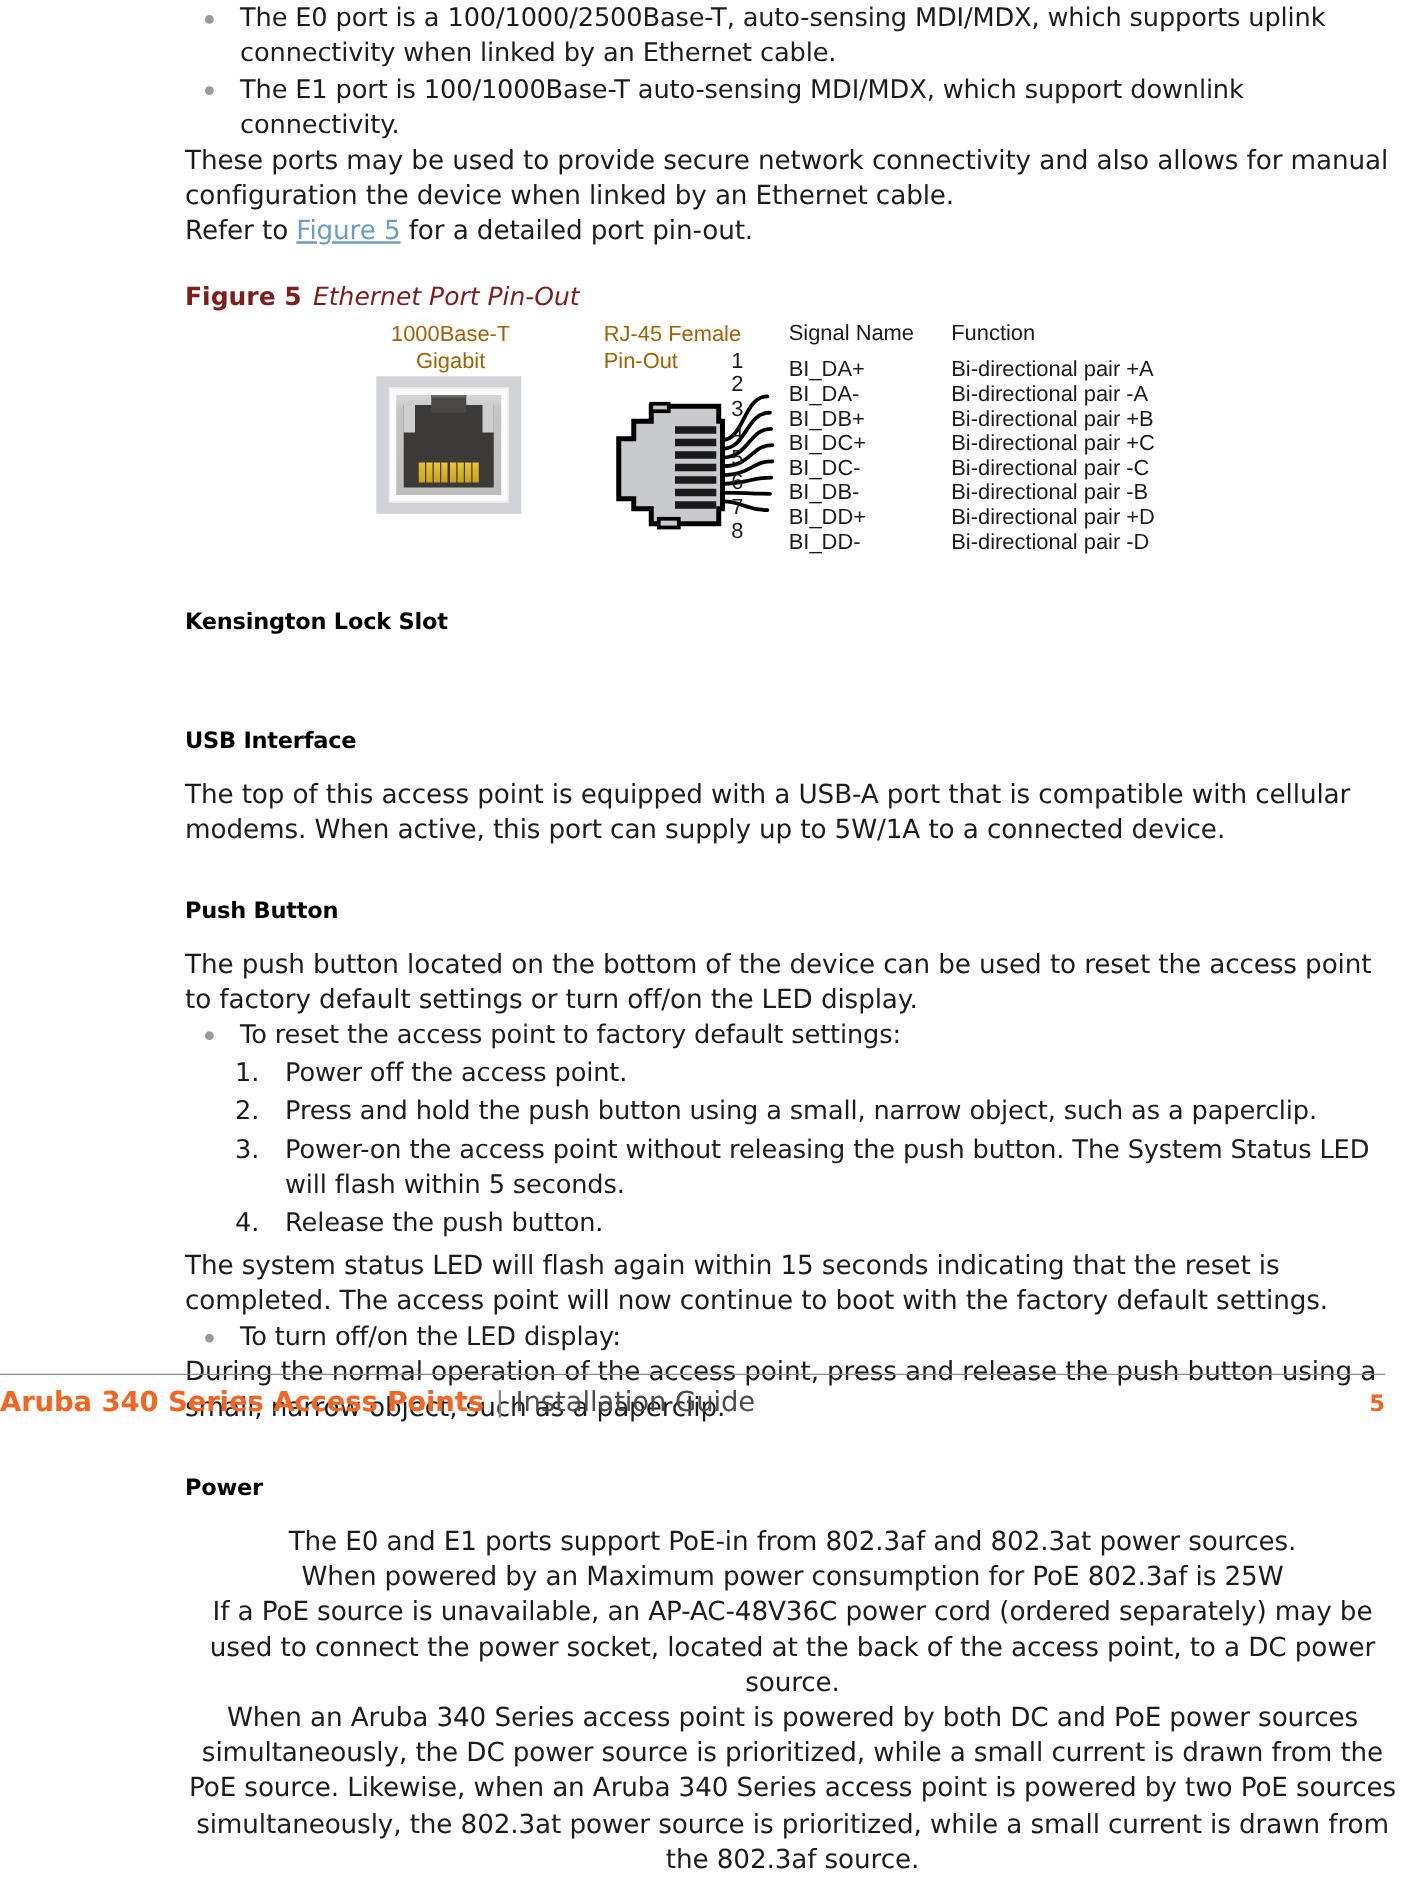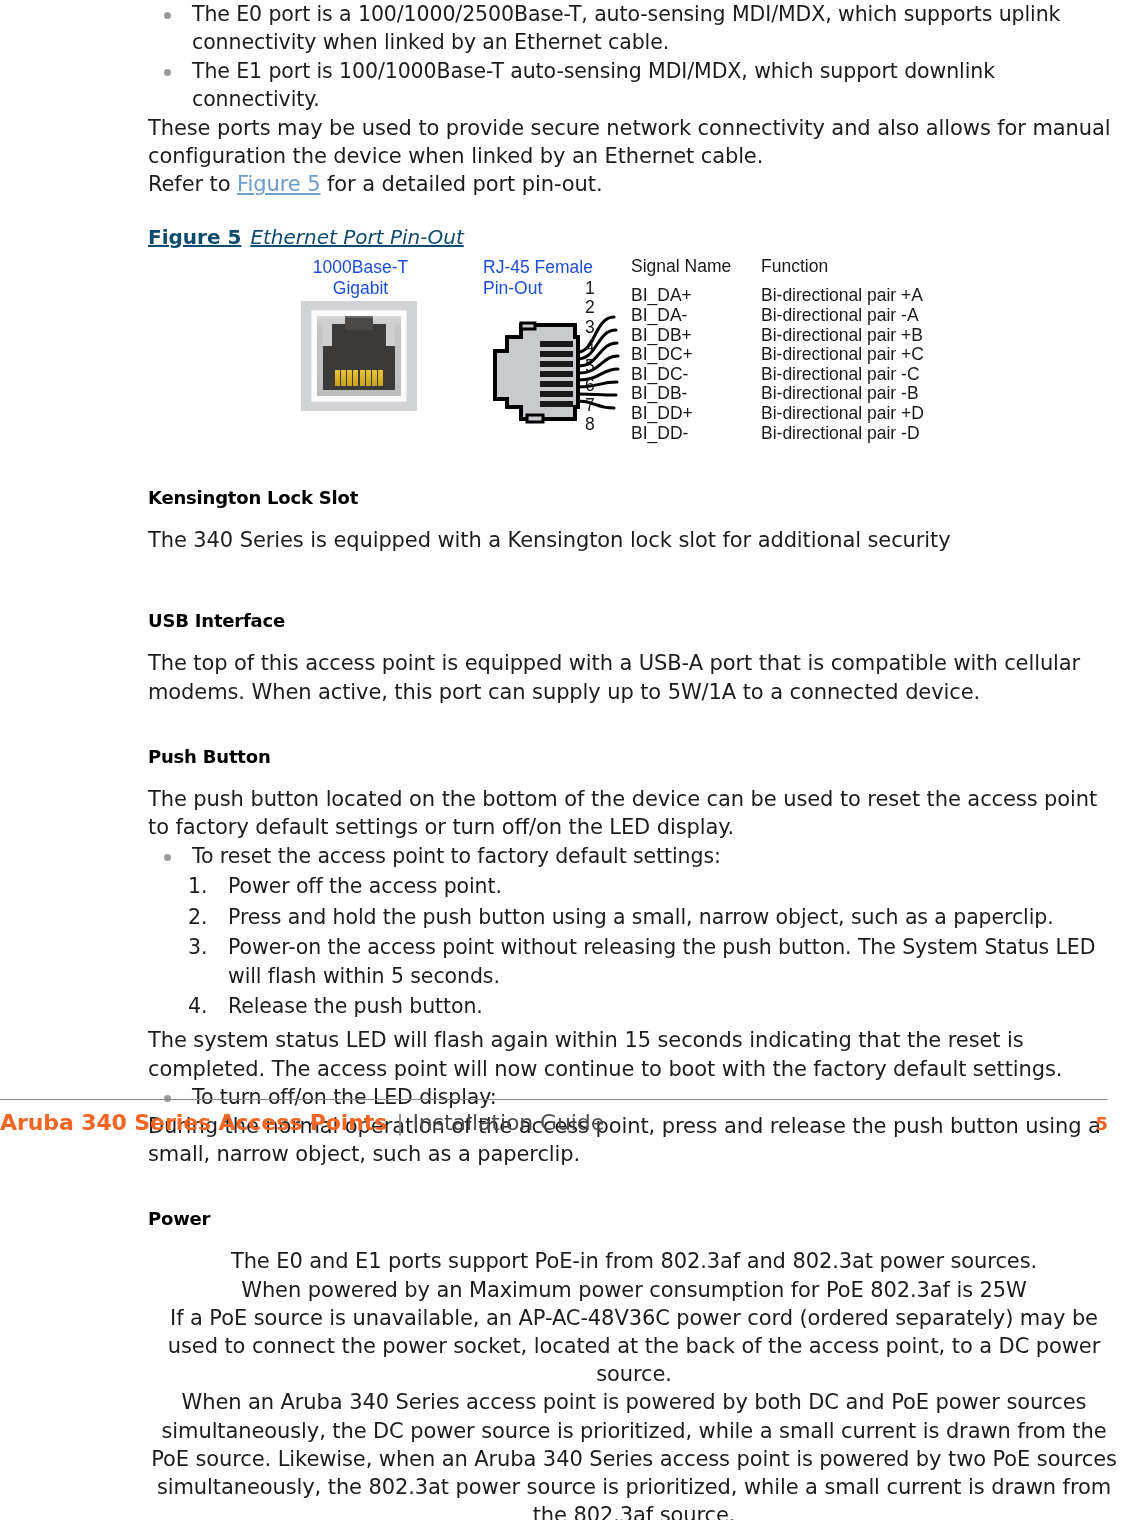--- a/index.html
+++ b/index.html
@@ -90,43 +90,42 @@
     color: #000000;
     margin: 0;
     letter-spacing: -0.2px;
     font-family: "DejaVu Sans", "Liberation Sans", sans-serif;
   }
 
   
   .fig-caption {
     margin: 0;
     font-size: 20px;
-    color: #0c4a6e;
-    text-decoration: underline;
+    color: #7f1d1d;
   }
   .fig-caption .fignum {
     font-weight: bold;
   }
   .fig-caption .figtitle {
     font-style: italic;
     margin-left: 9px;
   }
 
   .figure-body {
     position: relative;
     height: 200px;
     margin-top: 8px;
     font-family: "Liberation Sans", "DejaVu Sans", sans-serif;
   }
 
   .fig-label {
     position: absolute;
     font-size: 17.5px;
     line-height: 21px;
-    color: #1d4ed8;
+    color: #a16207;
     font-family: "Liberation Sans", "DejaVu Sans", sans-serif;
   }
 
   
   .port-photo {
     position: absolute;
     left: 153px;
     top: 44px;
     width: 116px;
     height: 110px;
@@ -411,21 +410,20 @@
           <td>Bi-directional pair -D</td>
         </tr>
       </tbody>
     </table>
   </div>
 
   <div class="sp-30"></div>
 
   <h2 class="section">Kensington Lock Slot</h2>
   <div class="sp-18"></div>
-  <p class="para">The 340 Series is equipped with a Kensington lock slot for additional security</p>
 
   <div class="sp-56"></div>
 
   <h2 class="section">USB Interface</h2>
   <div class="sp-18"></div>
   <p class="para">The top of this access point is equipped with a USB-A port that is compatible with cellular modems. When active, this port can supply up to 5W/1A to a connected device.</p>
 
   <div class="sp-40"></div>
 
   <h2 class="section">Push Button</h2>

